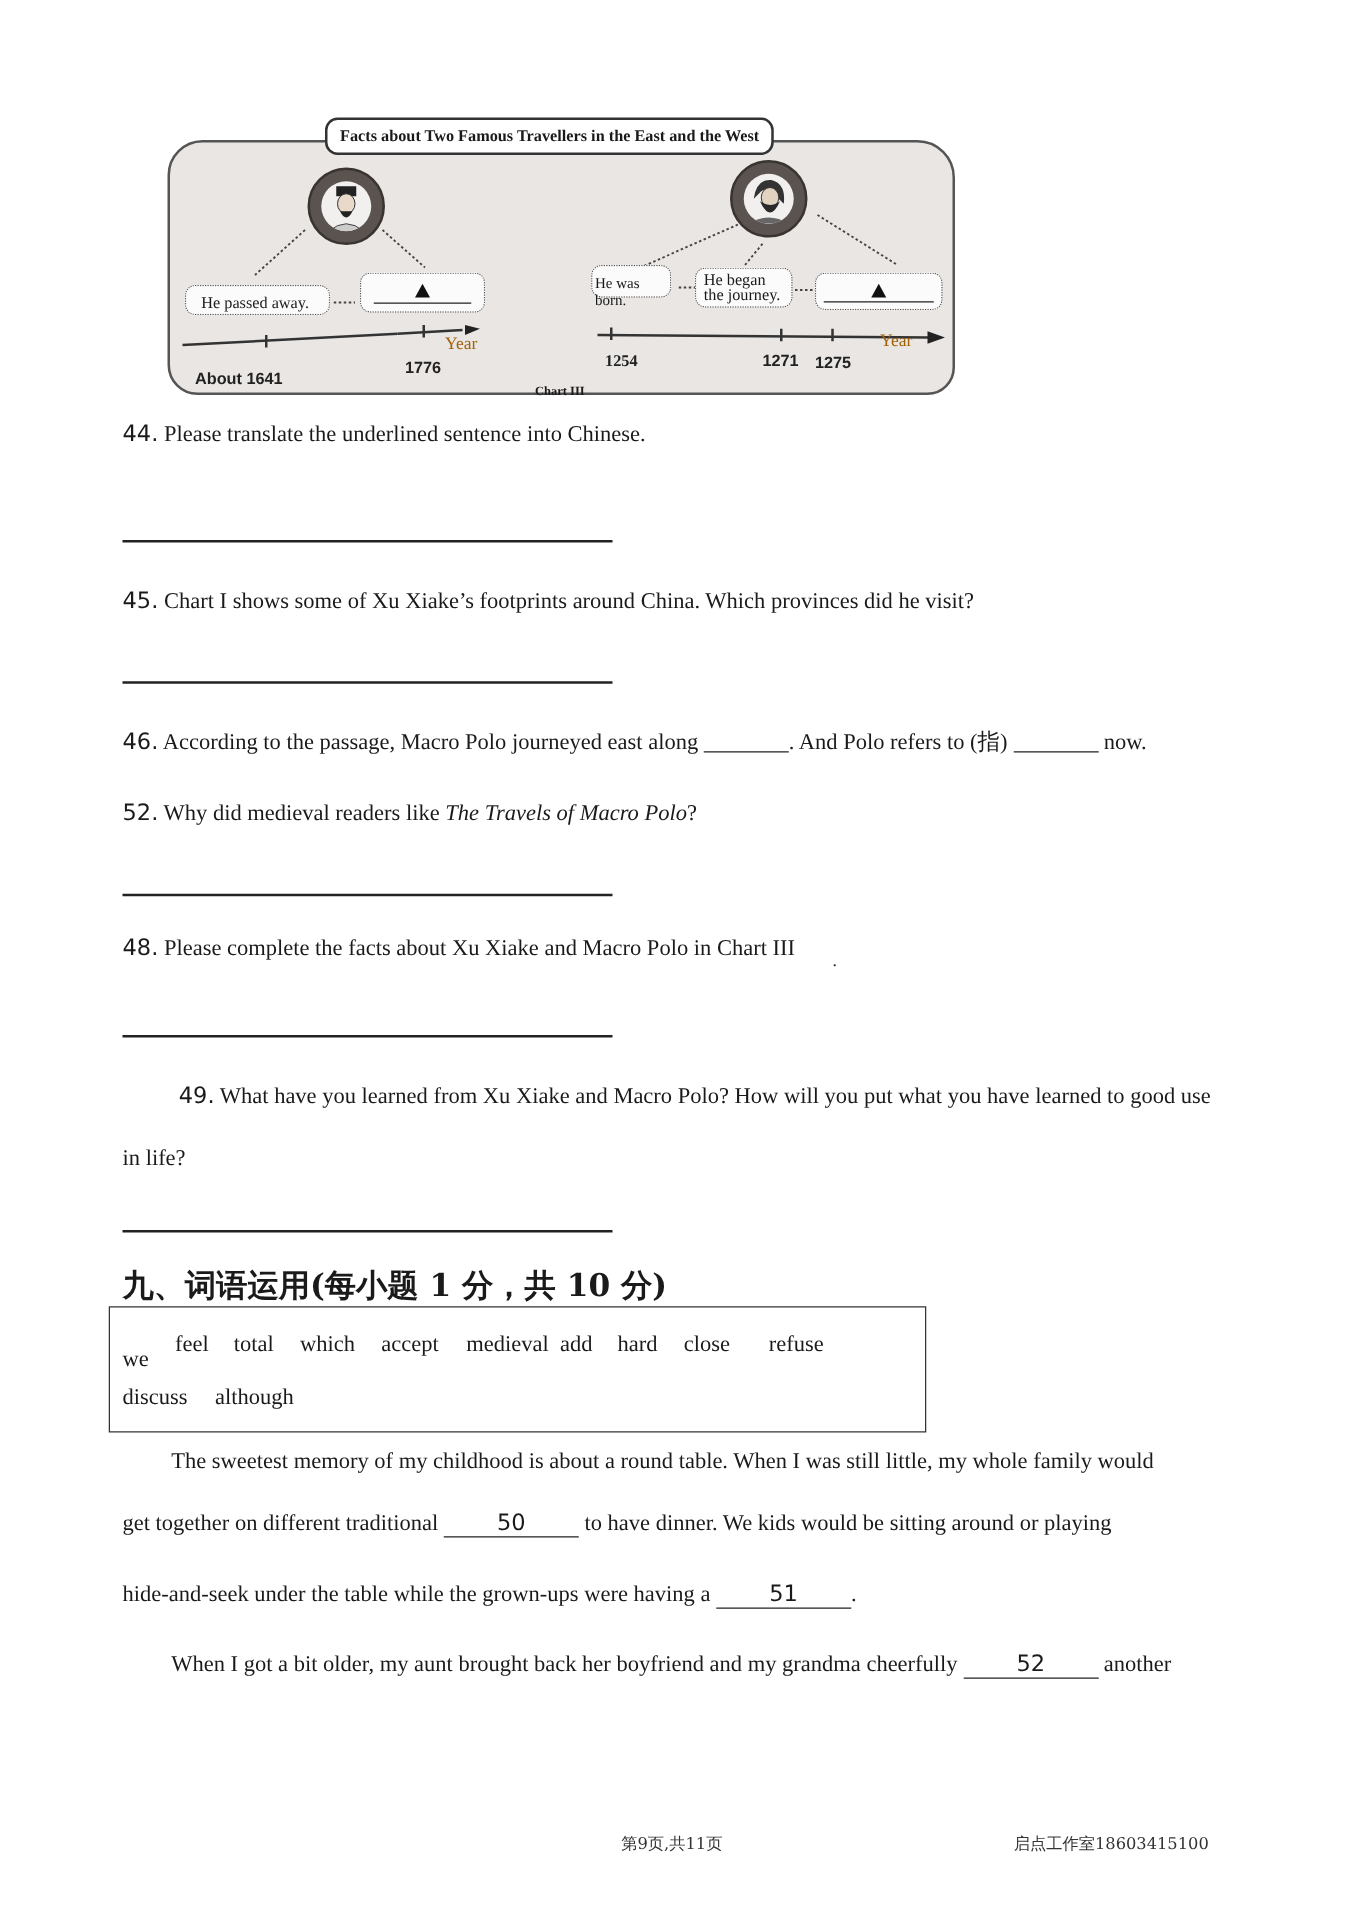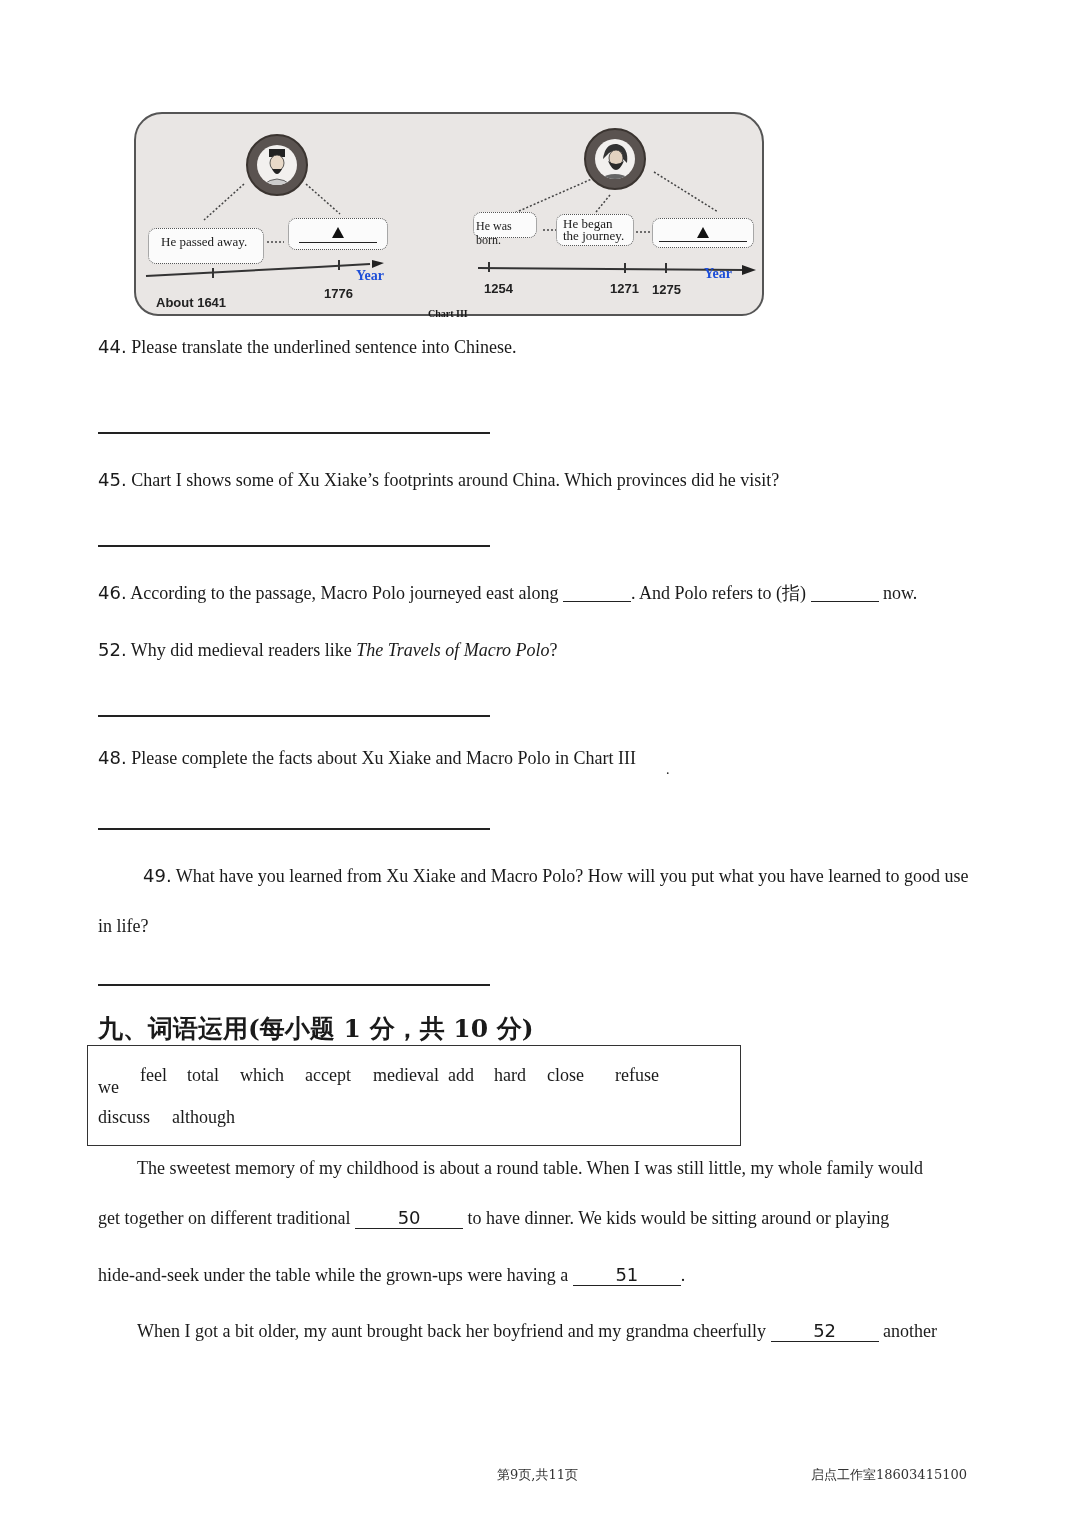--- a/index.html
+++ b/index.html
@@ -21,34 +21,35 @@
                  background:#fff; border:2px solid #333; border-radius:10px;
                  font-family:"Liberation Serif", serif; font-weight:bold; font-size:13px; line-height:26px; white-space:nowrap; }
   .avatar { position:absolute; width:58px; height:58px; border-radius:50%;
             background:#5a5350; border:2px solid #3a3430; }
   .avatar-inner { position:absolute; left:9px; top:9px; width:40px; height:40px; border-radius:50%;
                   background:#f2f0ee; overflow:hidden; }
   .fbox { position:absolute; background:#fbfbfb; border:1.5px dotted #555; border-radius:8px;
           font-size:13px; line-height:14px; text-align:left; font-family:"Liberation Serif", serif; }
   .tri { position:absolute; width:0; height:0; border-left:6px solid transparent; border-right:6px solid transparent; border-bottom:11px solid #111; }
   .axis-label { position:absolute; font-family:"Liberation Sans", sans-serif; font-size:13px; font-weight:bold; color:#222; white-space:nowrap; }
-  .year-label { position:absolute; font-family:"Liberation Serif", serif; font-size:14px; font-weight:bold; color:#1d4ed8; }
+  .year-label { position:absolute; font-family:"Liberation Serif", serif; font-size:14px; font-weight:normal; color:#a16207; }
   .tick { position:absolute; width:2px; height:10px; background:#333; }
 
   .wordbox { position:absolute; left:87px; top:1045px; width:652px; height:99px; border:1.5px solid #333; }
   .word { position:absolute; font-size:18px; white-space:nowrap; }
   .section-title { position:absolute; left:98px; top:1012px; font-size:25px; font-weight:bold;
                    font-family:"DejaVu Serif", serif; white-space:nowrap; }
   .footer { position:absolute; top:1466px; font-size:13px; font-family:"DejaVu Serif", serif; color:#333; white-space:nowrap; }
 </style>
 </head>
 <body>
 
 <div class="chart">
   <div class="chart-panel"></div>
+  <div class="chart-title">Facts about Two Famous Travellers in the East and the West</div>
 
   <svg class="abs" style="left:0;top:0" width="632" height="230">
     <g stroke="#444" stroke-width="1.5" stroke-dasharray="2,2" fill="none">
       <line x1="112" y1="92" x2="72" y2="128"></line>
       <line x1="174" y1="92" x2="208" y2="122"></line>
       <line x1="462" y1="86" x2="378" y2="123"></line>
       <line x1="478" y1="103" x2="464" y2="120"></line>
       <line x1="522" y1="80" x2="586" y2="120"></line>
       <line x1="135" y1="150" x2="152" y2="150"></line>
       <line x1="411" y1="138" x2="424" y2="138"></line>
@@ -78,21 +79,21 @@
     <div class="avatar-inner">
       <svg width="40" height="40" viewBox="0 0 40 40">
         <path d="M8 20 Q10 4 22 5 Q34 8 32 24 L28 20 Q24 8 14 14 Z" fill="#333"></path>
         <ellipse cx="21" cy="19" rx="7" ry="8" fill="#e2d2c0" stroke="#333" stroke-width="0.8"></ellipse>
         <path d="M13 22 Q21 40 29 22 Q21 28 13 22" fill="#2a2a2a"></path>
         <path d="M4 40 Q20 30 36 40" fill="#666"></path>
       </svg>
     </div>
   </div>
 
-  <div class="fbox" style="left:16px;top:136px;width:116px;height:36px;padding:6px 0 0 12px;box-sizing:border-box;">
+  <div class="fbox" style="left:16px;top:136px;width:116px;height:24px;padding:6px 0 0 12px;box-sizing:border-box;">
     <span>He passed away.</span>
   </div>
   <div class="fbox" style="left:156px;top:126px;width:98px;height:30px;">
     <div class="tri" style="left:43px;top:8px;"></div>
     <div class="abs" style="left:10px;top:23px;width:78px;border-top:1.5px solid #222;"></div>
   </div>
 
   <div class="fbox" style="left:341px;top:120px;width:64px;height:26px;padding:6px 0 0 2px;box-sizing:border-box;font-size:12px;">
     <span>He was born.</span>
   </div>
@@ -109,21 +110,21 @@
   <div class="tick" style="left:206px;top:168px;"></div>
   <div class="tick" style="left:356px;top:170px;"></div>
   <div class="tick" style="left:492px;top:171px;"></div>
   <div class="tick" style="left:533px;top:171px;"></div>
 
   <div class="year-label" style="left:224px;top:176px;">Year</div>
   <div class="year-label" style="left:572px;top:174px;">Year</div>
 
   <div class="axis-label" style="left:24px;top:203px;">About 1641</div>
   <div class="axis-label" style="left:192px;top:194px;">1776</div>
-  <div class="axis-label" style="left:352px;top:189px;">1254</div>
+  <div class="axis-label" style="left:352px;top:189px;font-family:Liberation Serif, serif;">1254</div>
   <div class="axis-label" style="left:478px;top:189px;">1271</div>
   <div class="axis-label" style="left:520px;top:190px;">1275</div>
 
   <div class="abs" style="left:296px;top:216px;font-size:10px;font-weight:bold;">Chart III</div>
 </div>
 
 <div class="q" style="top:336px;">
   <span class="qnum">44.</span>
   <span>Please translate the underlined sentence into Chinese.</span>
 </div>

